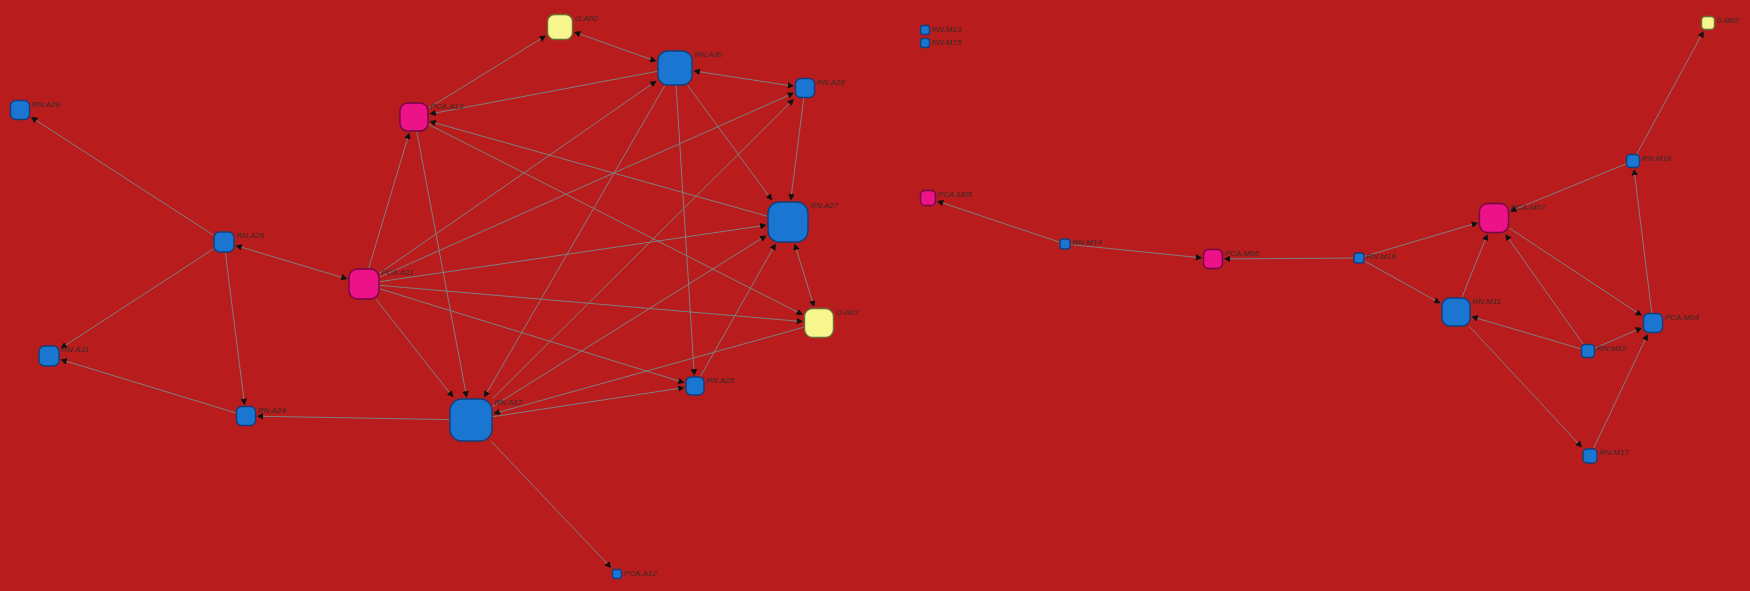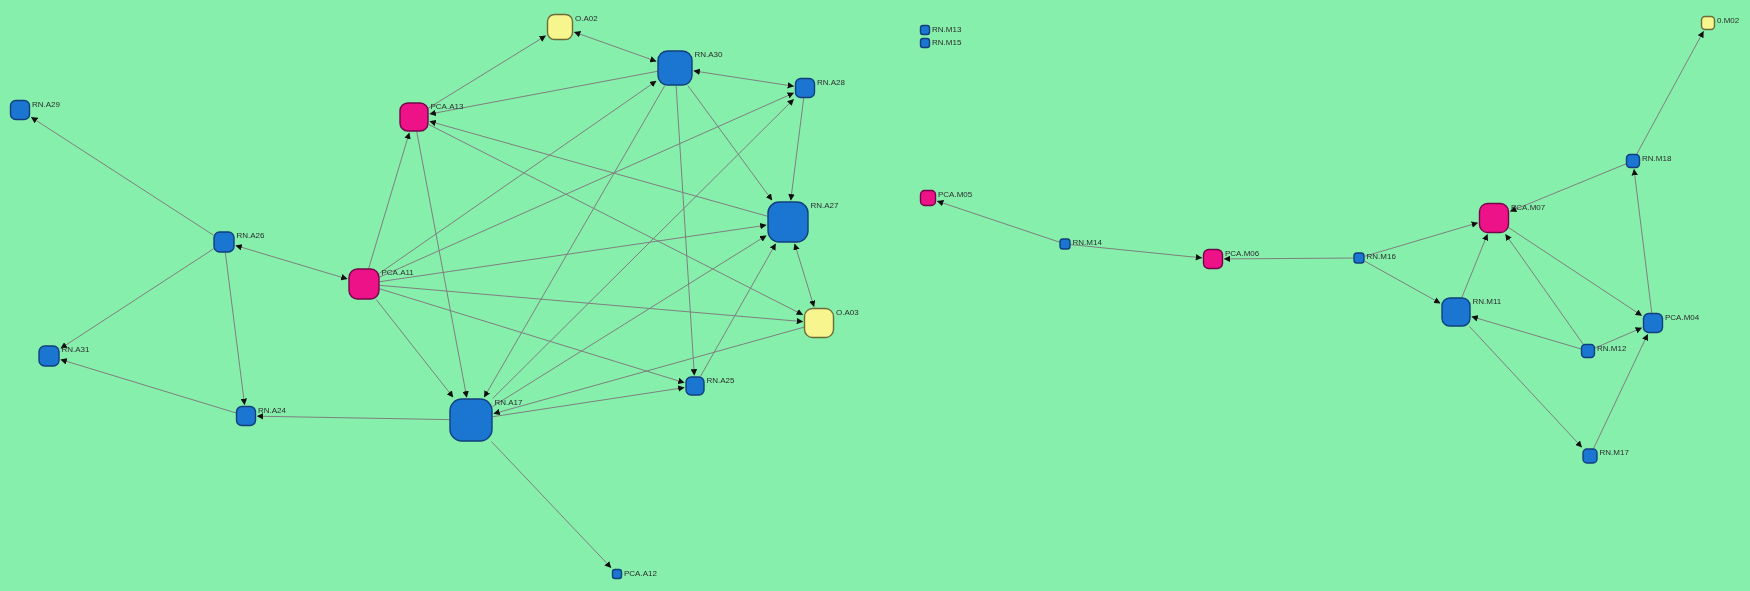--- a/index.html
+++ b/index.html
@@ -5,22 +5,23 @@
   html, body {
     margin: 0;
     padding: 0;
     background: #ffffff;
     font-family: "Liberation Sans", sans-serif;
   }
   .stage {
     position: relative;
     width: 1750px;
     height: 591px;
-    background: #86efac;
+    background: #b91c1c;
     overflow: hidden;
+    font-style: italic;
   }
   svg { display: block; }
   .edge-line { fill: none; }
   .node-shape { cursor: pointer; }
   .node-label {
     pointer-events: none;
     user-select: none;
   }
 </style>
 </head>

